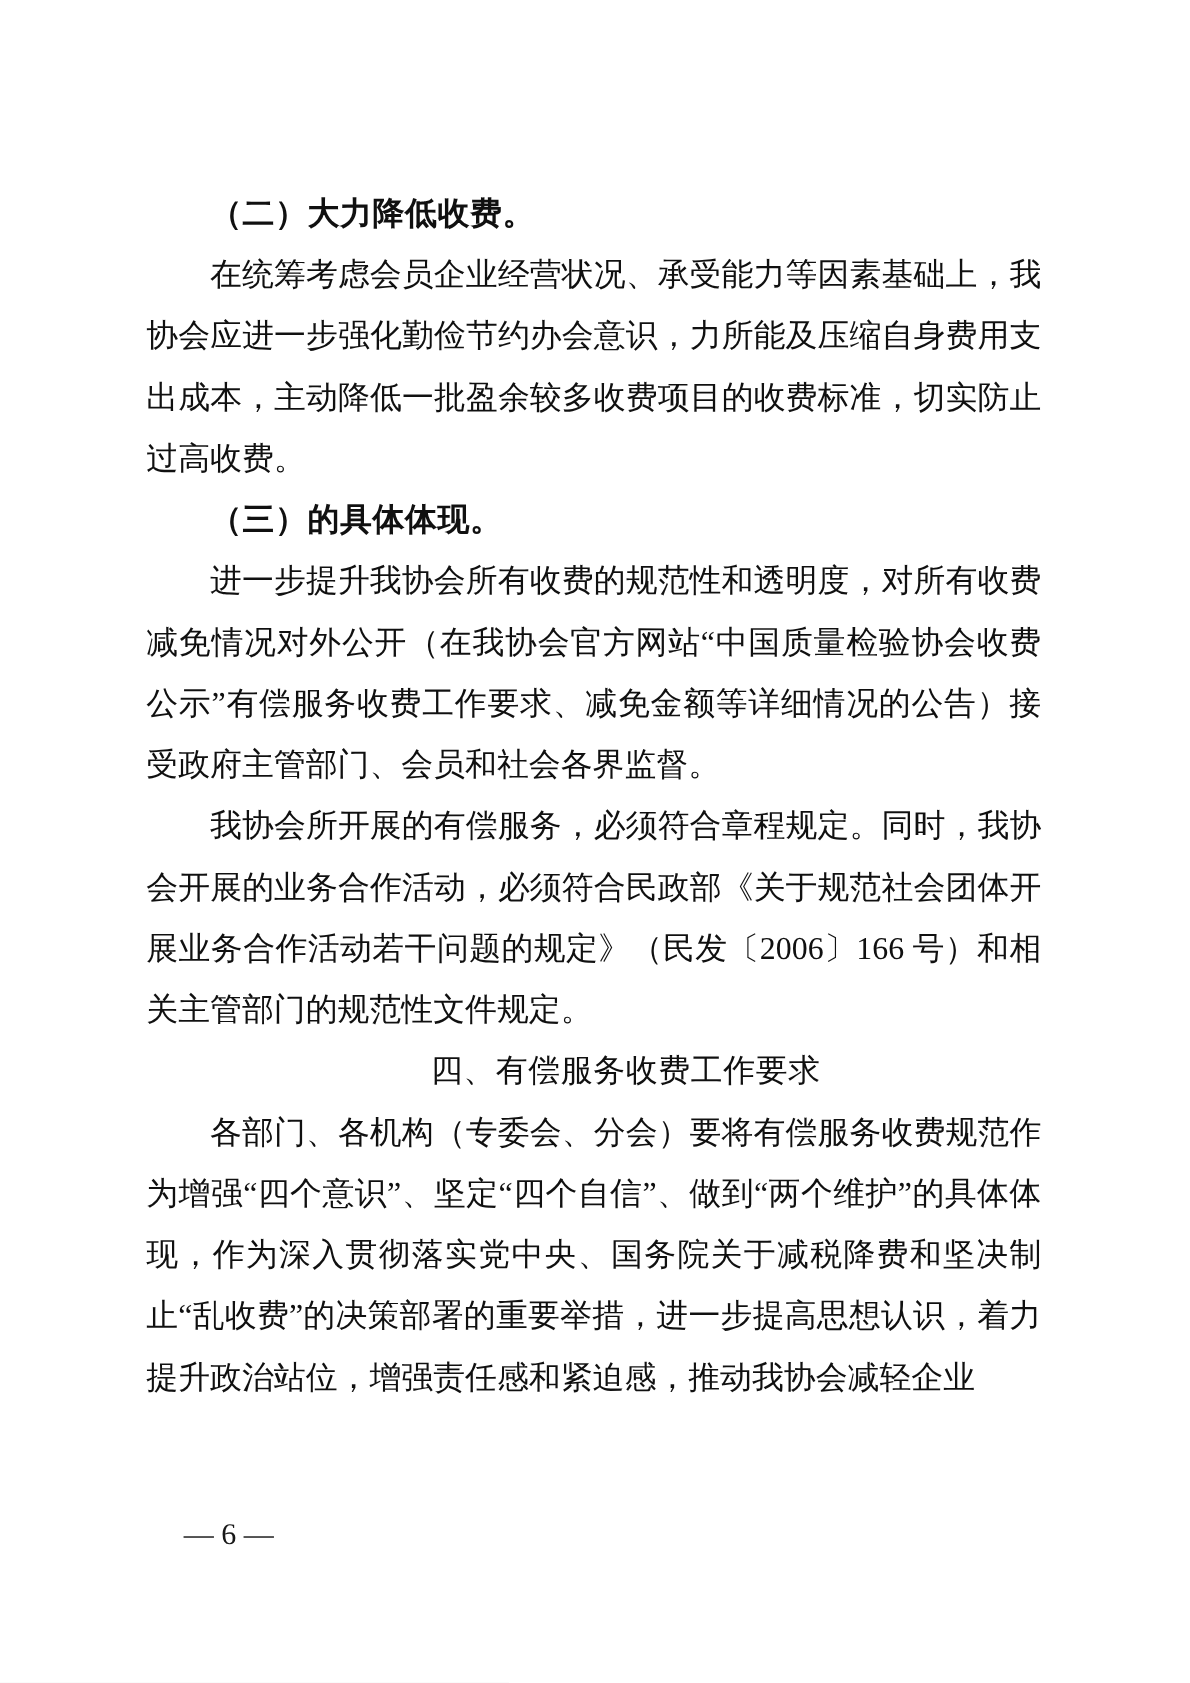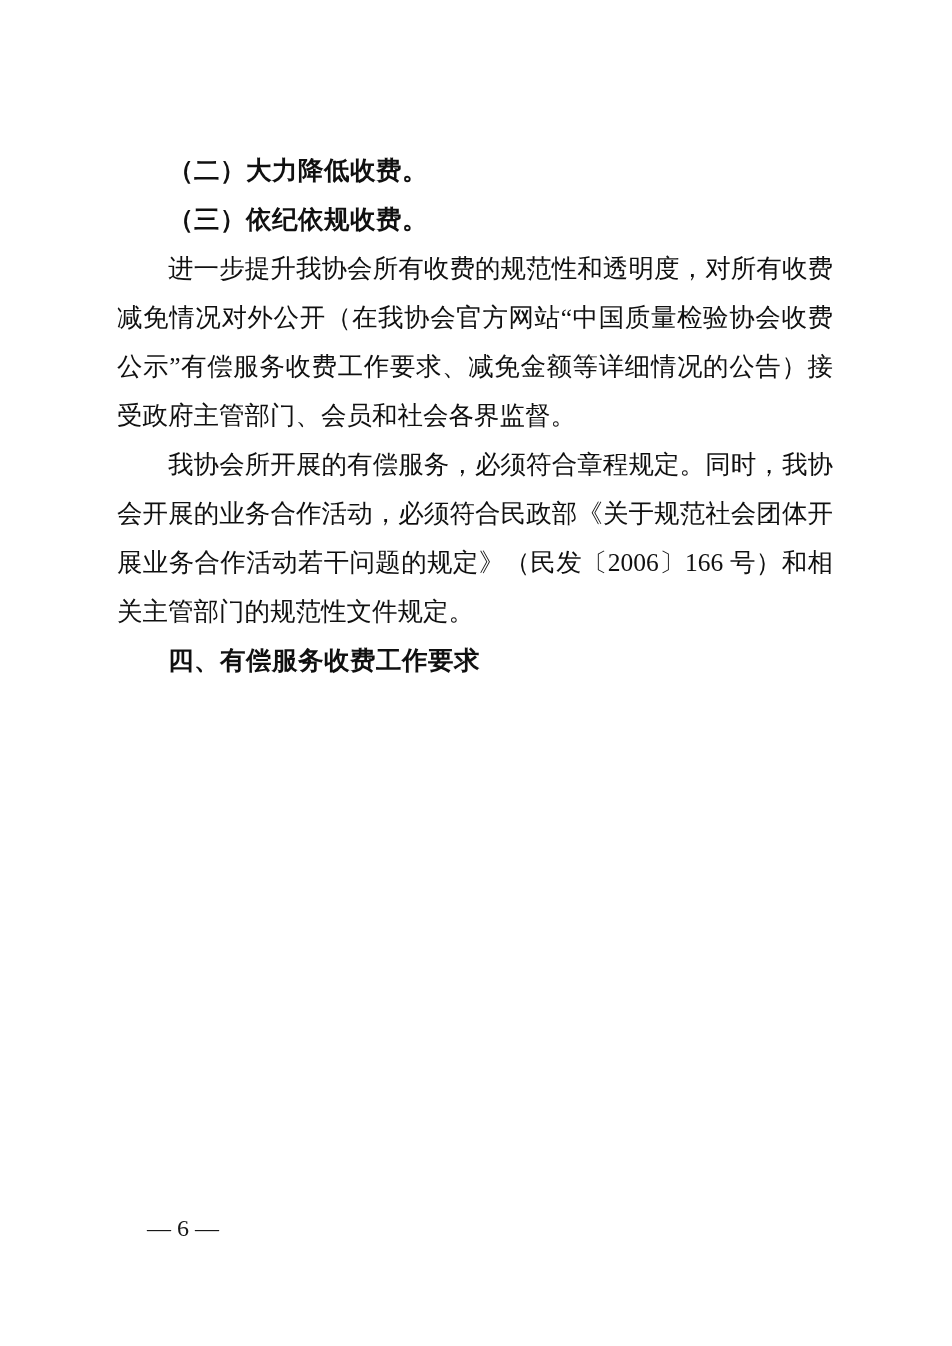--- a/index.html
+++ b/index.html
@@ -33,22 +33,23 @@
     padding: 0;
     font-size: 25.5px;
     line-height: 49px;
     text-indent: 2em;
   }
   .paragraph {
     text-align: justify;
     font-weight: normal;
   }
   .heading-l1 {
-    font-weight: bold;
+    font-weight: normal;
     letter-spacing: 0.5px;
+    text-align: center;
   }
   .heading-l2 {
     font-weight: bold;
     letter-spacing: 0.5px;
   }
   .page-number {
     position: absolute;
     left: 147px;
     top: 1213px;
     font-size: 24px;
@@ -56,19 +57,21 @@
     color: #181818;
     white-space: pre;
   }
 </style>
 </head>
 <body>
 
 <div class="page">
   <div class="doc-body">
     <h3 class="heading-l2">（二）大力降低收费。</h3>
-    <h3 class="heading-l2">（三）依纪依规收费。</h3>
+    <p class="paragraph">在统筹考虑会员企业经营状况、承受能力等因素基础上，我协会应进一步强化勤俭节约办会意识，力所能及压缩自身费用支出成本，主动降低一批盈余较多收费项目的收费标准，切实防止过高收费。</p>
+    <h3 class="heading-l2">（三）的具体体现。</h3>
     <p class="paragraph">进一步提升我协会所有收费的规范性和透明度，对所有收费减免情况对外公开（在我协会官方网站“中国质量检验协会收费公示”有偿服务收费工作要求、减免金额等详细情况的公告）接受政府主管部门、会员和社会各界监督。</p>
     <p class="paragraph">我协会所开展的有偿服务，必须符合章程规定。同时，我协会开展的业务合作活动，必须符合民政部《关于规范社会团体开展业务合作活动若干问题的规定》（民发〔2006〕166 号）和相关主管部门的规范性文件规定。</p>
     <h2 class="heading-l1">四、有偿服务收费工作要求</h2>
+    <p class="paragraph">各部门、各机构（专委会、分会）要将有偿服务收费规范作为增强“四个意识”、坚定“四个自信”、做到“两个维护”的具体体现，作为深入贯彻落实党中央、国务院关于减税降费和坚决制止“乱收费”的决策部署的重要举措，进一步提高思想认识，着力提升政治站位，增强责任感和紧迫感，推动我协会减轻企业</p>
   </div>
   <div class="page-number">— 6 —</div>
 </div>
 
 </body></html>

